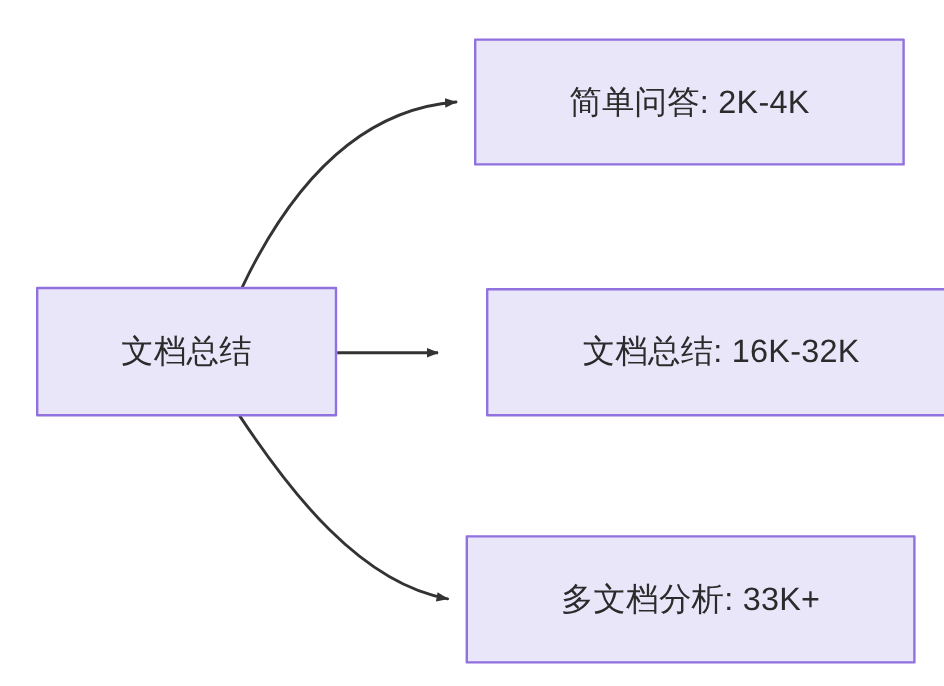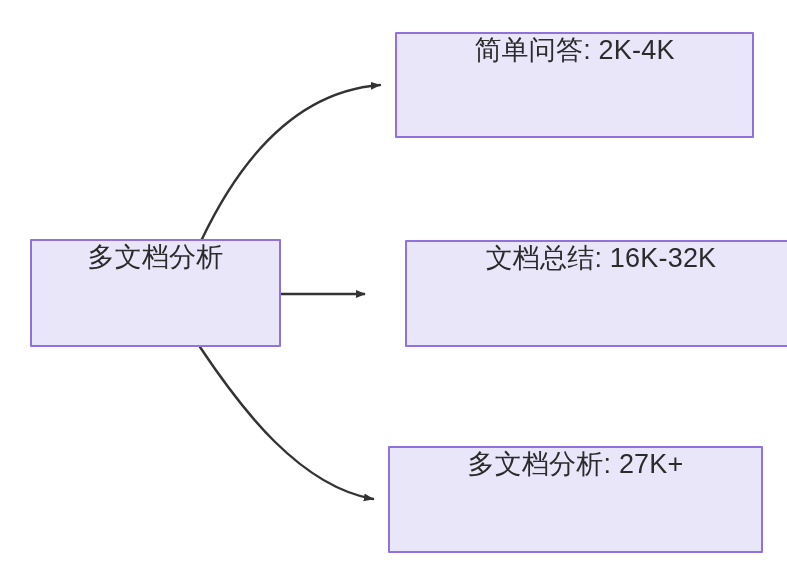--- a/index.html
+++ b/index.html
@@ -28,21 +28,21 @@
     height: 572px;
     pointer-events: none;
   }
   .node {
     position: absolute;
     box-sizing: border-box;
     background: #e9e6fa;
     border: 2px solid #9071dd;
     border-radius: 1px;
     display: flex;
-    align-items: flex-start;
+    align-items: center;
     justify-content: center;
     z-index: 2;
   }
   .node-label {
     color: #2b2b2b;
     font-size: 27px;
     line-height: 1.2;
     letter-spacing: 0.2px;
     white-space: nowrap;
     text-align: center;
@@ -75,28 +75,28 @@
     </defs>
 
     <path d="M 202 239 C 236 168 290 92 380 85" fill="none" stroke="#333333" stroke-width="2.4" stroke-linecap="round" marker-end="url(#arrowhead)"></path>
 
     <path d="M 281 294 L 365 294" fill="none" stroke="#333333" stroke-width="2.4" stroke-linecap="butt" marker-end="url(#arrowhead)"></path>
 
     <path d="M 200 347 C 242 410 300 486 373 499" fill="none" stroke="#333333" stroke-width="2.4" stroke-linecap="round" marker-end="url(#arrowhead)"></path>
   </svg>
 
   <div id="node-source" class="node">
-    <span class="node-label">多文档分析</span>
+    <span class="node-label">文档总结</span>
   </div>
 
   <div id="node-simple-qa" class="node">
     <span class="node-label">简单问答: 2K-4K</span>
   </div>
 
   <div id="node-doc-summary" class="node">
     <span class="node-label">文档总结: 16K-32K</span>
   </div>
 
   <div id="node-multi-doc" class="node">
-    <span class="node-label">多文档分析: 27K+</span>
+    <span class="node-label">多文档分析: 33K+</span>
   </div>
 
 </div>
 
 </body></html>

